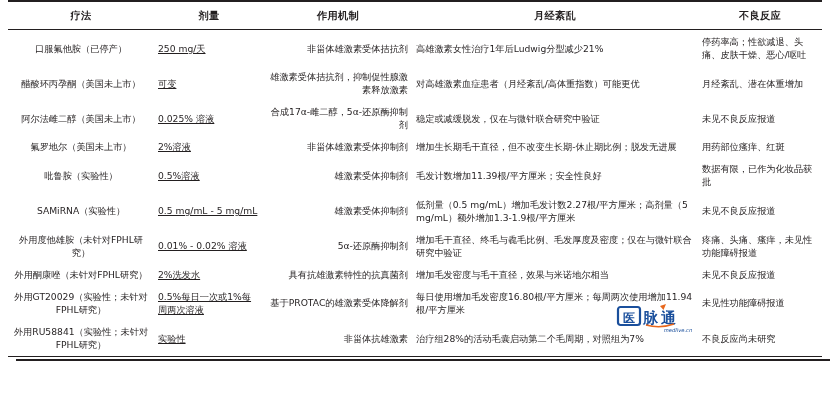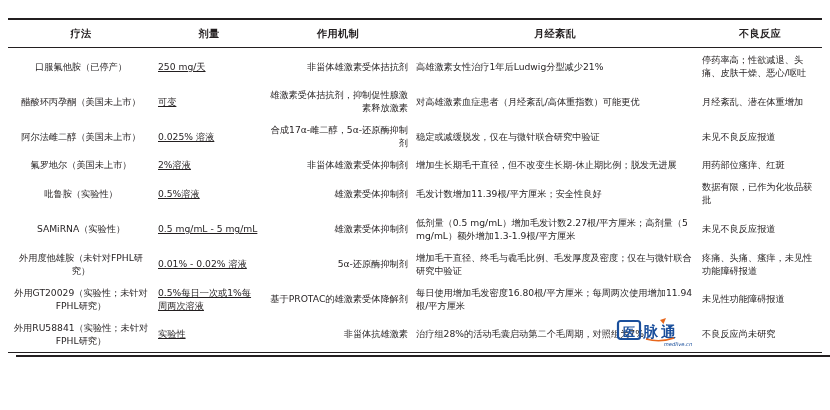--- a/index.html
+++ b/index.html
@@ -13,21 +13,21 @@
     font-family: "DejaVu Sans", "Liberation Sans", sans-serif;
     color: #231f20;
     overflow: hidden;
     position: relative;
   }
 
   .table-wrap {
     position: relative;
     width: 710px;
     box-sizing: border-box;
-    padding: 18px 8px;
+    padding: 0 8px;
   }
 
   table.data-table {
     width: 814px;
     border-collapse: collapse;
     table-layout: fixed;
     font-size: 9.2px;
     line-height: 1.42;
   }
 
@@ -148,20 +148,27 @@
           <td class="cell-adverse">未见不良反应报道</td>
         </tr>
         <tr>
           <td class="cell-therapy">外用度他雄胺（未针对FPHL研究）</td>
           <td class="cell-dose">0.01% - 0.02% 溶液</td>
           <td class="cell-mech">5α-还原酶抑制剂</td>
           <td class="cell-clinical">增加毛干直径、终毛与毳毛比例、毛发厚度及密度；仅在与微针联合研究中验证</td>
           <td class="cell-adverse">疼痛、头痛、瘙痒，未见性功能障碍报道</td>
         </tr>
         <tr>
+          <td class="cell-therapy">外用酮康唑（未针对FPHL研究）</td>
+          <td class="cell-dose">2%洗发水</td>
+          <td class="cell-mech">具有抗雄激素特性的抗真菌剂</td>
+          <td class="cell-clinical">增加毛发密度与毛干直径，效果与米诺地尔相当</td>
+          <td class="cell-adverse">未见不良反应报道</td>
+        </tr>
+        <tr>
           <td class="cell-therapy">外用GT20029（实验性；未针对FPHL研究）</td>
           <td class="cell-dose">0.5%每日一次或1%每周两次溶液</td>
           <td class="cell-mech">基于PROTAC的雄激素受体降解剂</td>
           <td class="cell-clinical">每日使用增加毛发密度16.80根/平方厘米；每周两次使用增加11.94根/平方厘米</td>
           <td class="cell-adverse">未见性功能障碍报道</td>
         </tr>
         <tr>
           <td class="cell-therapy">外用RU58841（实验性；未针对FPHL研究）</td>
           <td class="cell-dose">实验性</td>
           <td class="cell-mech">非甾体抗雄激素</td>

